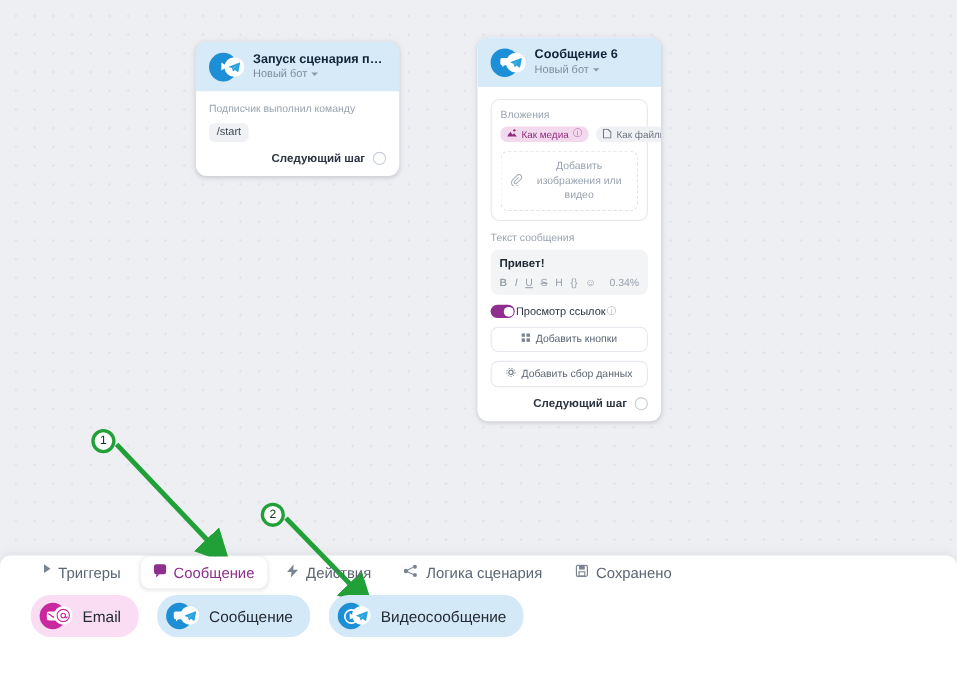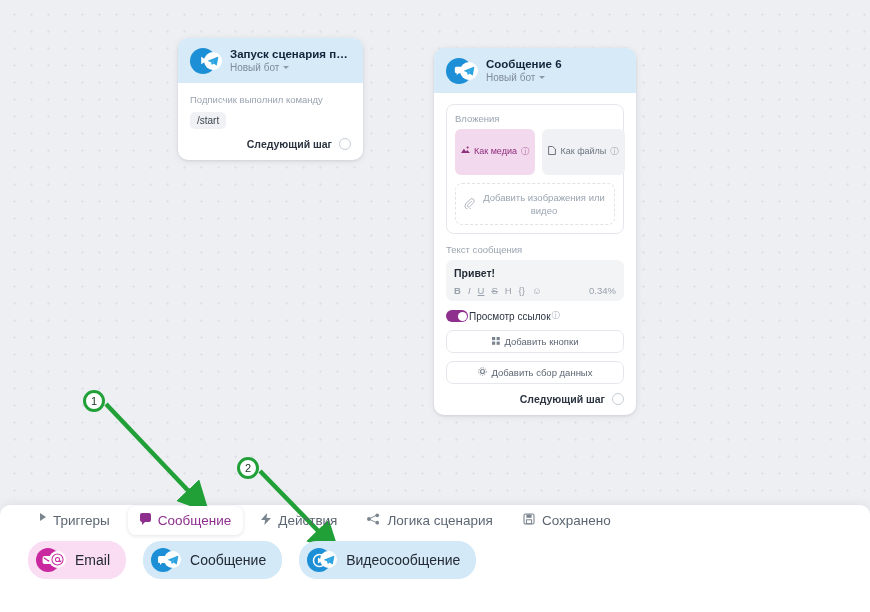--- a/index.html
+++ b/index.html
@@ -59,29 +59,29 @@
   .next-row{
     display:flex;align-items:center;justify-content:flex-end;gap:7px;margin-top:9px;
   }
   .next-label{font-size:10.5px;color:#2b3440;font-weight:bold;}
   .next-dot{
     width:12px;height:12px;border-radius:50%;background:#fff;
     border:1.5px solid #c7ced7;box-sizing:border-box;
   }
 
   
-  #card-message{left:434px;top:48px;width:202px;}
+  #card-message{left:434px;top:34px;width:167px;}
   .sec-label{font-size:9.5px;color:#9aa4b0;margin-bottom:5px;}
   .attach-box{
     border:1px solid #e4e7ec;border-radius:8px;padding:8px;
   }
   .chips{display:flex;gap:7px;}
   .chip{
-    display:flex;align-items:flex-start;gap:4px;border-radius:6px;
-    padding:17px 6px;font-size:9px;white-space:nowrap;
+    display:flex;align-items:center;gap:4px;border-radius:6px;
+    padding:1px 6px;font-size:9px;white-space:nowrap;
   }
   .chip-active{background:#f3d9ee;color:#8e2f7c;}
   .chip-idle{background:#f0f1f4;color:#6b7480;}
   .chip .info{opacity:.65;font-size:8.5px;}
   .dropzone{
     margin-top:8px;border:1px dashed #e0e4e9;border-radius:7px;
     display:flex;align-items:center;gap:7px;padding:7px 8px;
   }
   .dz-text{
     flex:1;text-align:center;font-size:9.5px;color:#9aa4b0;line-height:13px;

